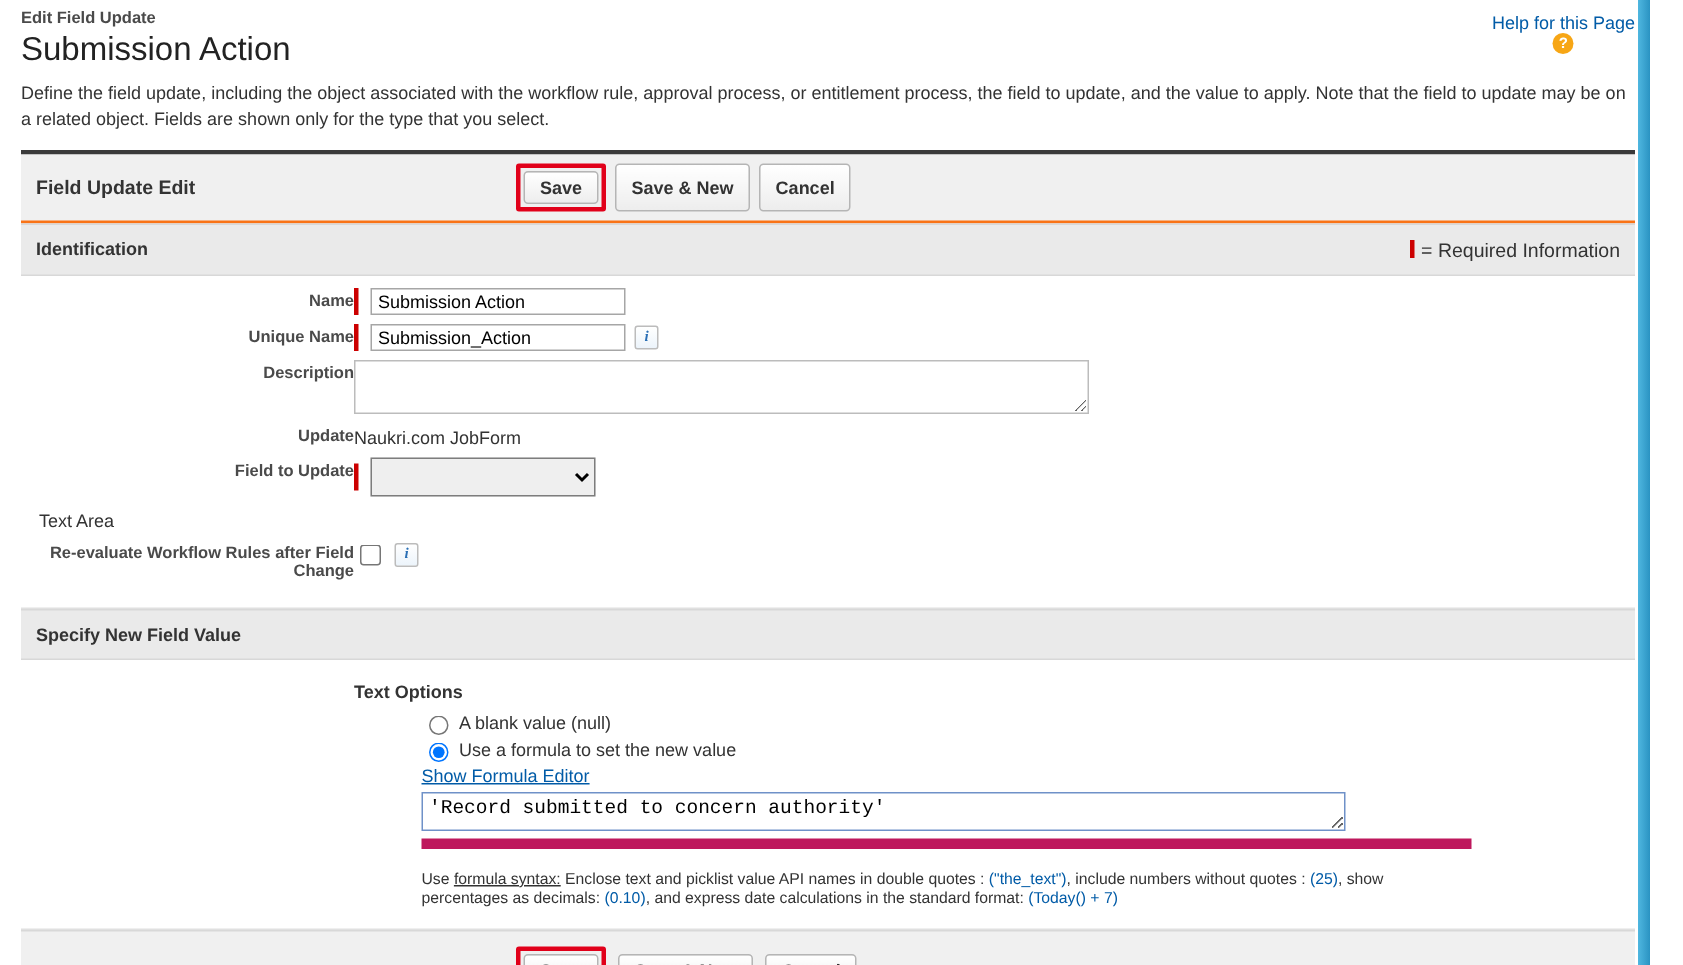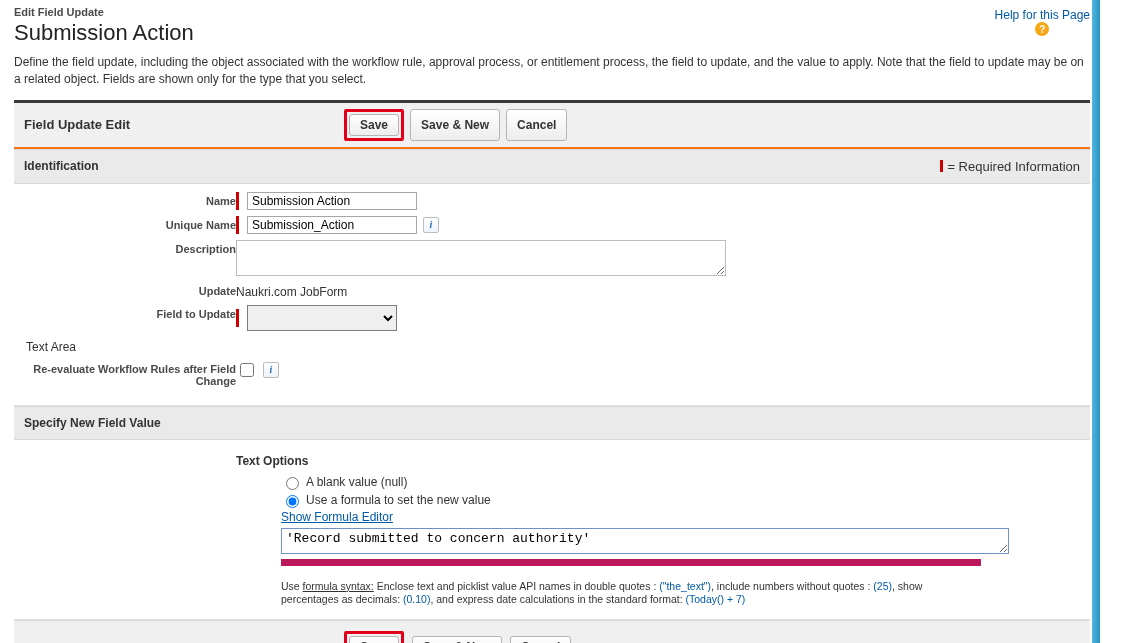--- a/index.html
+++ b/index.html
@@ -109,21 +109,21 @@
   }
   .info-i { font-family: Georgia, serif; font-style: italic; color:#2a6fb5; font-size:10px; font-weight:bold; }
   input[type=checkbox]{ width:14px; height:14px; }
 
   .text-options-label { font-weight:bold; font-size:12px; margin:6px 0 6px 210px; }
   .radio-group { margin-left: 255px; }
   .radio-row { display:flex; align-items:center; gap:4px; font-size:12px; margin-bottom:2px;}
   .link { color:#015ba7; text-decoration:underline; cursor:pointer; }
   .formula-box {
     margin: 4px 0 0 255px;
-    width: 728px;
+    width: 616px;
   }
   .formula-ta {
     width:100%; height:26px;
     border:1px solid #6f91c8; background:#fff;
     font-family: "Courier New", monospace; font-size:13px;
     padding:2px 4px; resize:both;
   }
   .syntax-hint {
     margin: 2px 0 0 255px;
     width: 700px;

